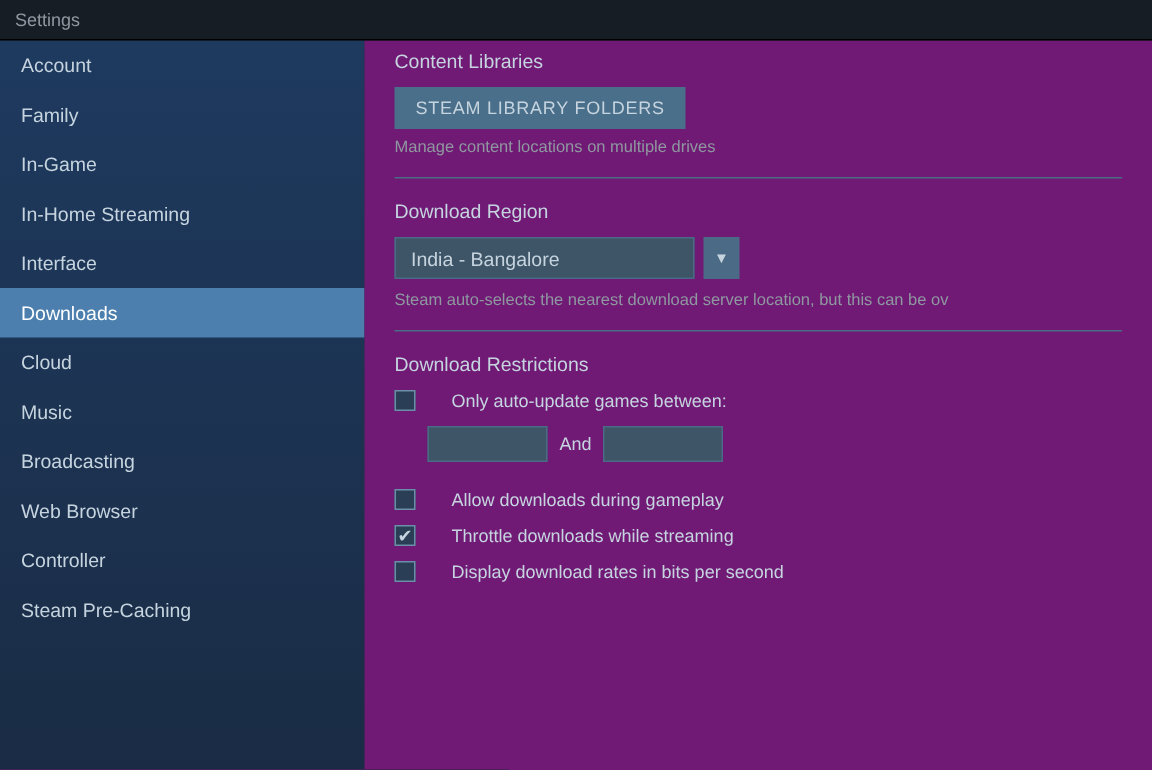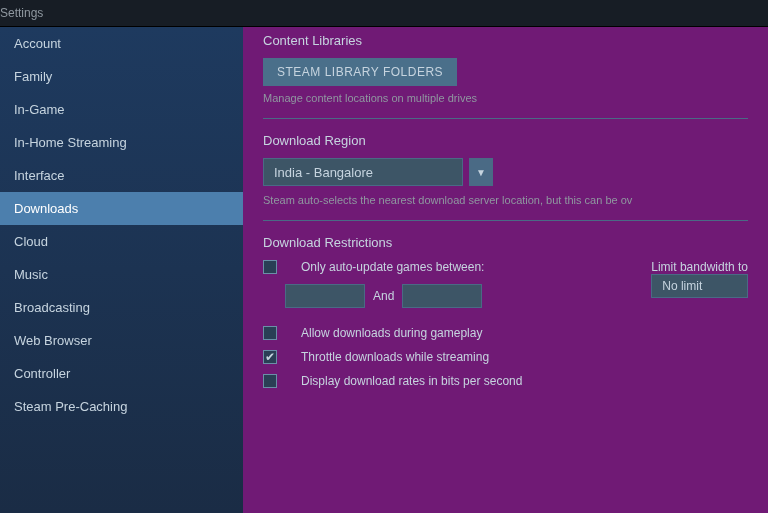--- a/index.html
+++ b/index.html
@@ -10,21 +10,21 @@
       font-family: Arial, sans-serif;
       font-size: 13px;
       color: #c6d4df;
       overflow: hidden;
       display: flex;
       flex-direction: column;
     }
 
     .title-bar {
       background-color: #171d25;
-      padding: 6px 0;
+      padding: 6px 10px;
       font-size: 12px;
       color: #8f98a0;
       border-bottom: 1px solid #000;
     }
 
     .main-layout {
       display: flex;
       flex: 1;
       overflow: hidden;
     }
@@ -263,24 +263,20 @@
           <div class="checkbox-row">
             <div class="checkbox"></div>
             <span class="label-text">Only auto-update games between:</span>
           </div>
           <div class="time-input-group">
             <input class="time-input" type="text" value="" style="">
             <span class="and-label">And</span>
             <input class="time-input" type="text" value="" style="">
           </div>
         </div>
-        <div class="right-col">
-          <div class="bandwidth-label">Limit bandwidth to</div>
-          <div class="bandwidth-value">No limit</div>
-        </div>
       </div>
 
       <div class="checkbox-row">
         <div class="checkbox"></div>
         <span class="label-text">Allow downloads during gameplay</span>
       </div>
 
       <div class="checkbox-row">
         <div class="checkbox checked">
           <span class="checkmark">✔</span>

